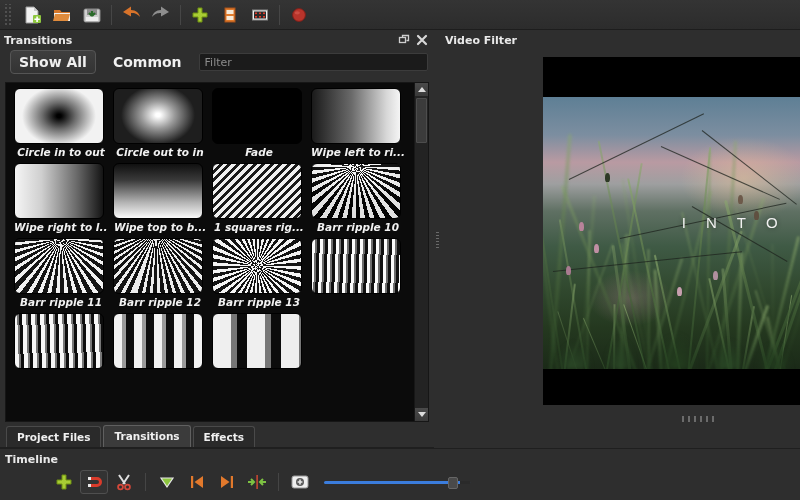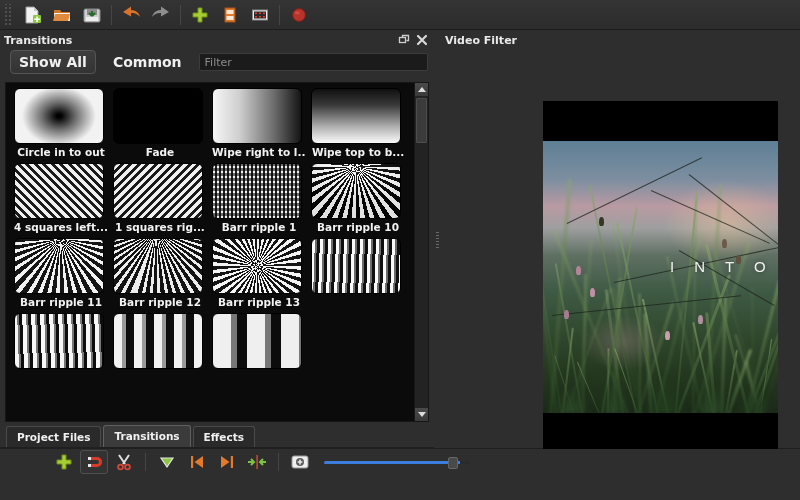--- a/index.html
+++ b/index.html
@@ -56,21 +56,21 @@
   .filter-input {
     flex: 1; height: 18px; background: #1b1b1b; border: 1px solid #3c3c3c;
     border-radius: 2px; color: #cfcfcf; font-size: 11px; padding: 0 5px;
     font-family: "DejaVu Sans", sans-serif;
   }
   .filter-input::placeholder { color: #8b8b8b; }
 
   
   .grid-wrap {
     position: absolute; left: 5px; top: 52px; width: 424px; height: 340px;
-    background: #0b0b0b; border: 1px solid #161616; display: flex;
+    background: #0b0b0b; border: 1px solid #161616; display: flex; font-style: italic;
   }
   .grid {
     flex: 1; padding: 5px 0 0 8px; display: flex; flex-wrap: wrap;
     align-content: flex-start; overflow: hidden;
   }
   .cell { width: 96px; margin: 0 3px 2px 0; }
   .thumb {
     width: 90px; height: 56px; border-radius: 6px; overflow: hidden;
     background: #111; border: 1px solid #000;
   }
@@ -118,22 +118,22 @@
   
   .preview-pane {
     position: absolute; left: 440px; top: 30px; width: 360px; height: 418px;
     background: #2e2e2e;
   }
   .preview-title {
     height: 20px; display:flex; align-items:center; padding-left: 5px;
     font-size: 11px; font-weight: bold; color: #e9e9e9;
   }
   .video {
-    position: absolute; left: 103px; top: 27px; width: 235px; height: 348px;
-    background: #000; overflow: hidden; margin-top: 44px;
+    position: absolute; left: 103px; top: 27px; width: 257px; height: 348px;
+    background: #000; overflow: hidden;
   }
   .video .bar { position: absolute; left:0; width: 100%; background: #000; z-index: 3; }
   .video .bar.t { top: 0; height: 40px; }
   .video .bar.b { bottom: 0; height: 36px; }
   .frame {
     position: absolute; left: 0; top: 40px; width: 100%; height: 272px; overflow: hidden;
     background:
       radial-gradient(ellipse 60px 40px at 34% 74%, rgba(205,150,170,.30), transparent 70%),
       radial-gradient(ellipse 90px 60px at 78% 30%, rgba(255,205,150,.40), transparent 70%),
       linear-gradient(180deg,
@@ -314,42 +314,42 @@
       <input class="filter-input" type="text" placeholder="Filter" style="">
     </div>
 
     <div class="grid-wrap">
       <div class="grid" id="grid">
           <div class="cell">
             <div class="thumb" style="background: radial-gradient(ellipse 42% 55% at 50% 50%, #000 6%, #6d6d6d 45%, #f2f2f2 100%);"></div>
             <div class="cap">Circle in to out</div>
           </div>
           <div class="cell">
+            <div class="thumb" style="background: radial-gradient(ellipse 42% 55% at 50% 48%, #ffffff 6%, #9a9a9a 45%, #1e1e1e 100%);"></div>
+            <div class="cap">Circle out to in</div>
+          </div>
+          <div class="cell">
             <div class="thumb" style="background: #000;"></div>
             <div class="cap">Fade</div>
           </div>
           <div class="cell">
+            <div class="thumb" style="background: linear-gradient(90deg, #1a1a1a 0%, #6a6a6a 45%, #d8d8d8 85%, #f5f5f5 100%);"></div>
+            <div class="cap">Wipe left to ri...</div>
+          </div>
+          <div class="cell">
             <div class="thumb" style="background: linear-gradient(90deg, #f5f5f5 0%, #cfcfcf 30%, #6a6a6a 70%, #141414 100%);"></div>
             <div class="cap">Wipe right to l...</div>
           </div>
           <div class="cell">
             <div class="thumb" style="background: linear-gradient(180deg, #101010 0%, #3a3a3a 30%, #b0b0b0 70%, #fafafa 100%);"></div>
             <div class="cap">Wipe top to b...</div>
           </div>
           <div class="cell">
-            <div class="thumb" style="background: repeating-linear-gradient(45deg, #f0f0f0 0 3px, #1b1b1b 3px 6px);"></div>
-            <div class="cap">4 squares left...</div>
-          </div>
-          <div class="cell">
             <div class="thumb" style="background: repeating-linear-gradient(-45deg, #efefef 0 3px, #191919 3px 6px);"></div>
             <div class="cap">1 squares rig...</div>
-          </div>
-          <div class="cell">
-            <div class="thumb" style="background: repeating-linear-gradient(90deg,#f0f0f0 0 2px,#222 2px 4px), repeating-linear-gradient(0deg,rgba(255,255,255,.55) 0 2px,rgba(0,0,0,.55) 2px 5px); background-blend-mode: multiply;"></div>
-            <div class="cap">Barr ripple 1</div>
           </div>
           <div class="cell">
             <div class="thumb" style="background: radial-gradient(ellipse 120% 95% at 50% 8%, #fafafa 0%, #2a2a2a 60%, #101010 100%), repeating-conic-gradient(from 180deg at 50% 5%, #eee 0deg 5deg, #111 5deg 10deg); background-blend-mode: overlay;"></div>
             <div class="cap">Barr ripple 10</div>
           </div>
           <div class="cell">
             <div class="thumb" style="background: repeating-conic-gradient(from 190deg at 52% 0%, #f2f2f2 0deg 4deg, #151515 4deg 9deg);"></div>
             <div class="cap">Barr ripple 11</div>
           </div>
           <div class="cell">
@@ -468,20 +468,21 @@
           </div>
         <div class="grassbot"></div>
       </div>
       <div class="ttl">I N T O</div>
     </div>
 
     <div class="hsplit-dots"></div>
   </div>
 
   <div class="tl">
+    <div class="tl-title">Timeline</div>
     <div class="tl-bar">
 
       <div class="tl-btn">
         <svg width="18" height="18" viewBox="0 0 18 18">
           <path d="M7 2h4v5h5v4h-5v5H7v-5H2V7h5z" fill="#a8cc34" stroke="#6f9110"></path>
         </svg>
       </div>
 
       <div class="tl-btn framed">
         <svg width="18" height="18" viewBox="0 0 18 18">

